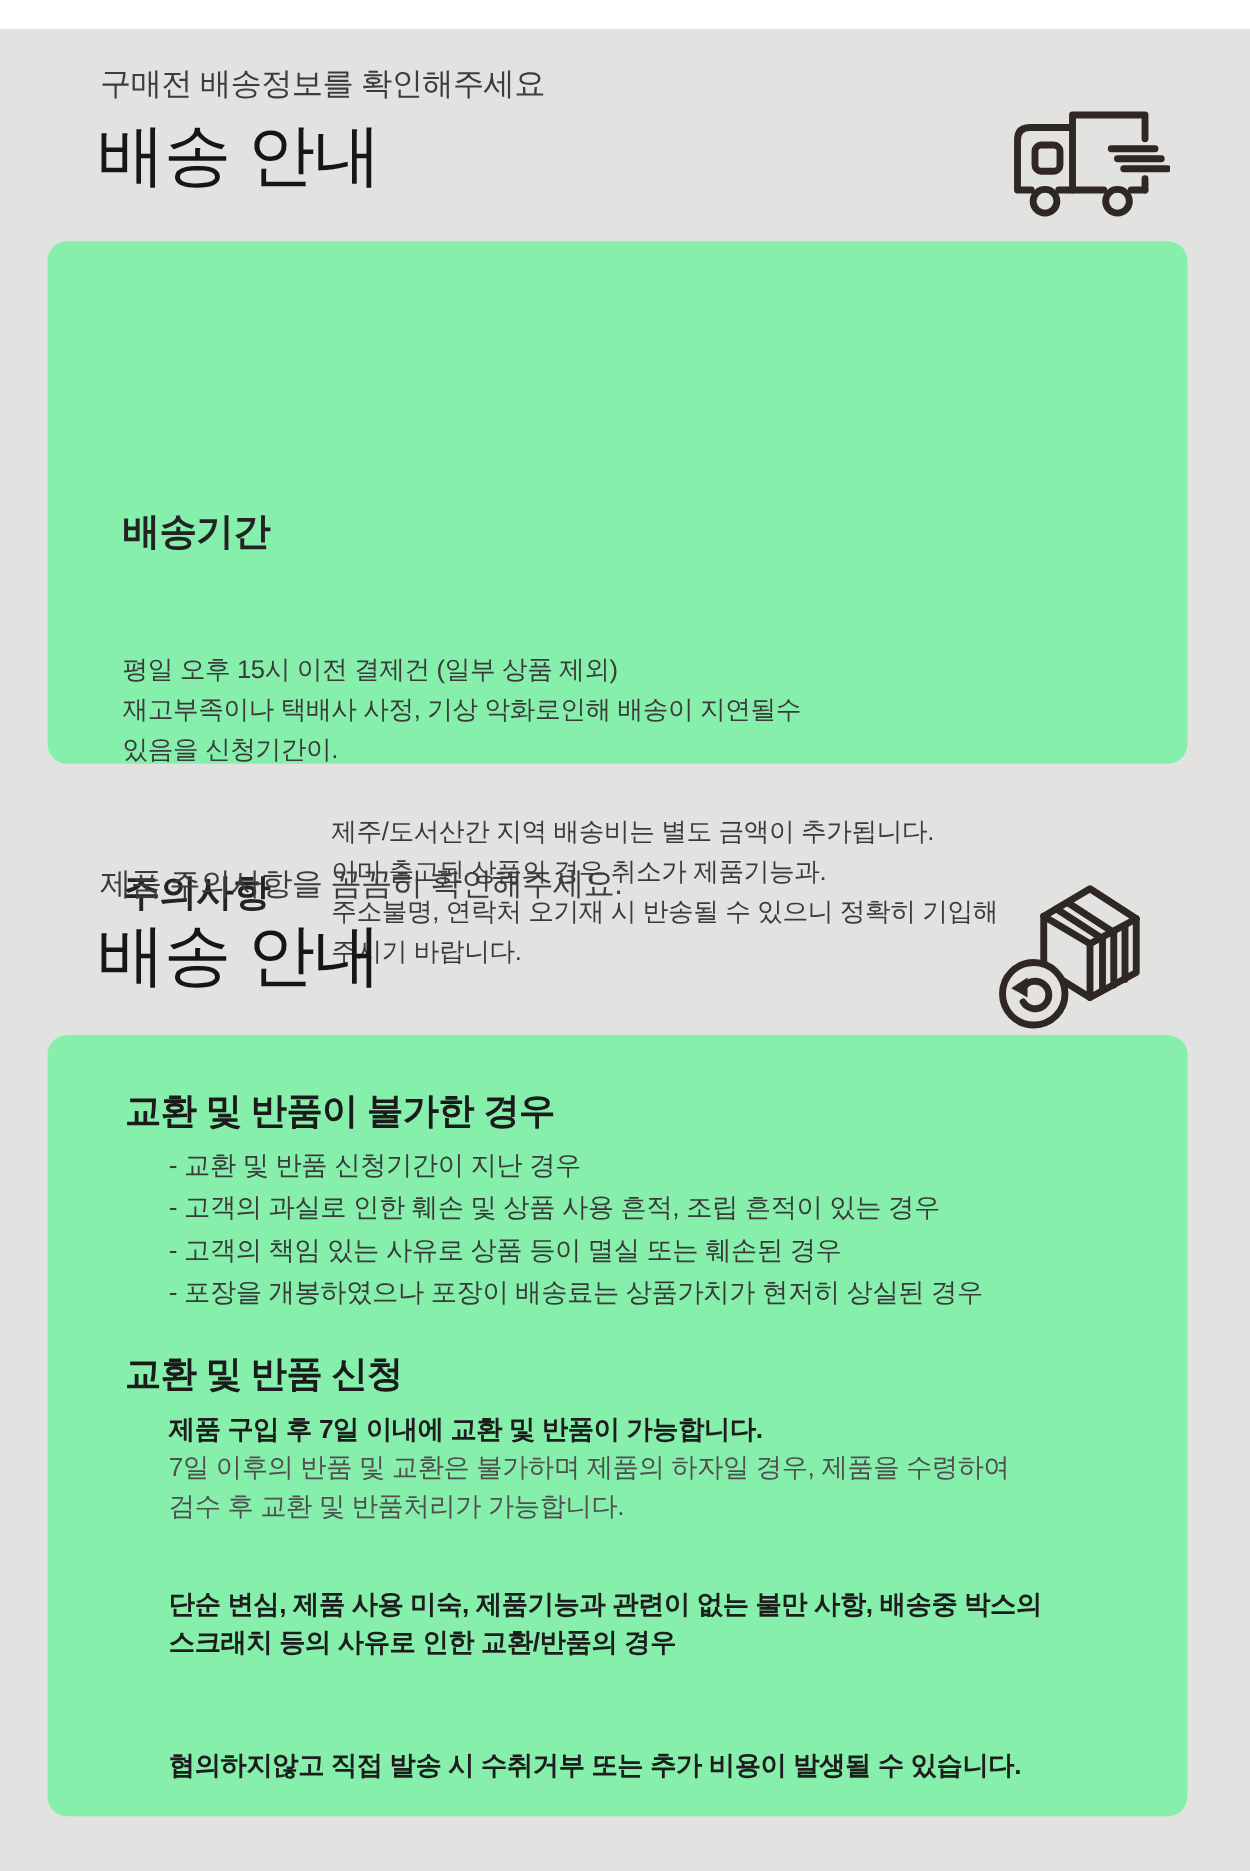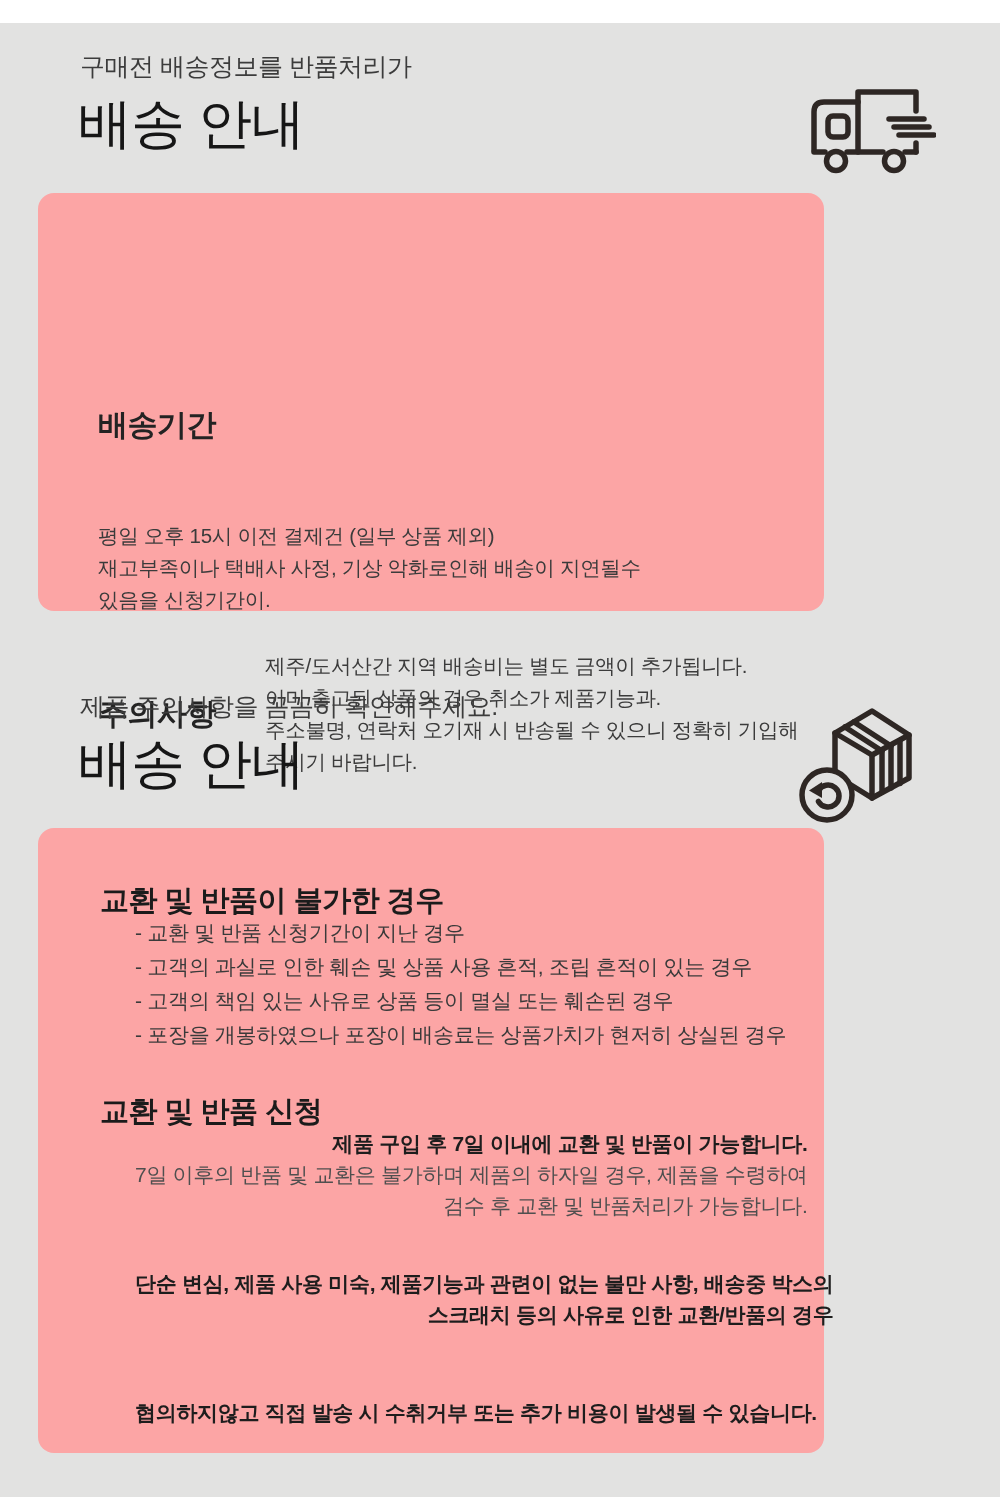--- a/index.html
+++ b/index.html
@@ -15,54 +15,54 @@
     background:#e2e2e1;
   }
   .abs{position:absolute;}
   .subtitle{
     font-size:25px;color:#3c3c3c;letter-spacing:-0.5px;white-space:nowrap;
   }
   .big-title{
     font-size:54px;font-weight:400;color:#161616;letter-spacing:-1px;white-space:nowrap;
   }
   .card{
-    position:absolute;left:38px;width:786px;background:#fca5a5;border-radius:16px;
+    position:absolute;left:38px;width:912px;background:#86efac;border-radius:16px;
   }
   
   .info-row{position:absolute;left:60px;right:40px;display:flex;align-items:center;}
   .info-label{
     width:167px;flex:0 0 167px;font-size:30px;font-weight:700;color:#232323;
     letter-spacing:-0.5px;
   }
   .info-text{font-size:20.5px;line-height:32px;color:#3b3b3b;letter-spacing:-0.3px;}
   .info-text div{white-space:nowrap;}
   
   .h3{
     position:absolute;left:62px;font-size:29px;font-weight:700;color:#1b1b1b;
-    letter-spacing:-0.5px;white-space:nowrap;margin-top:12px;
+    letter-spacing:-0.5px;white-space:nowrap;
   }
   .bullet-list{
     position:absolute;left:97px;font-size:21px;line-height:34px;color:#3a3a3a;
     letter-spacing:-0.3px;
   }
   .bullet-list div{white-space:nowrap;}
   .para{
     position:absolute;left:97px;font-size:21px;line-height:31px;letter-spacing:-0.3px;
   }
-  .para div{white-space:nowrap;text-align:right;}
+  .para div{white-space:nowrap;}
   .t-bold{font-weight:700;color:#1d1d1d;}
   .t-reg{color:#4f4f4f;}
   svg{display:block;}
 </style>
 </head>
 <body>
 
 <div class="gray-area"></div>
 
-<div class="abs subtitle" style="left:80px;top:50px;">구매전 배송정보를 반품처리가</div>
+<div class="abs subtitle" style="left:80px;top:50px;">구매전 배송정보를 확인해주세요</div>
 
 <div class="abs big-title" style="left:78px;top:88px;">배송 안내</div>
 
 <div class="abs" style="left:806px;top:79px;width:130px;height:95px;">
   <svg width="130" height="95" viewBox="0 0 130 95" fill="none" stroke="#2e2724" stroke-width="5.5" stroke-linecap="round" stroke-linejoin="round">
 
     <path d="M 8,71 L 8,33 Q 8,23 18,23 L 52,23"></path>
 
     <path d="M 52,73 L 52,13 L 110,13 L 110,32"></path>
     <path d="M 110,64 L 110,73"></path>

